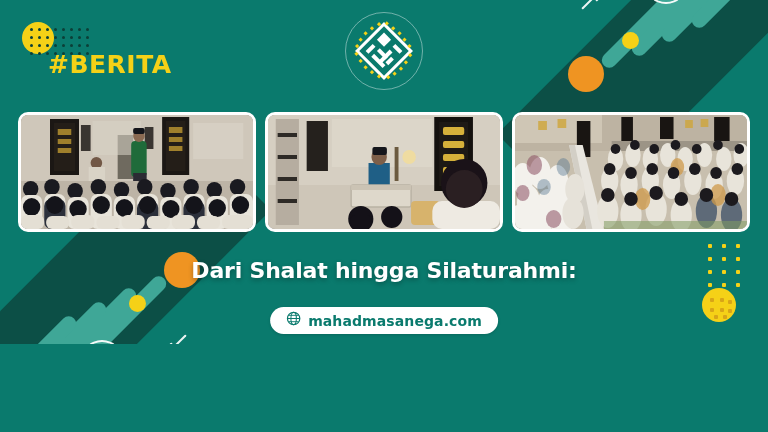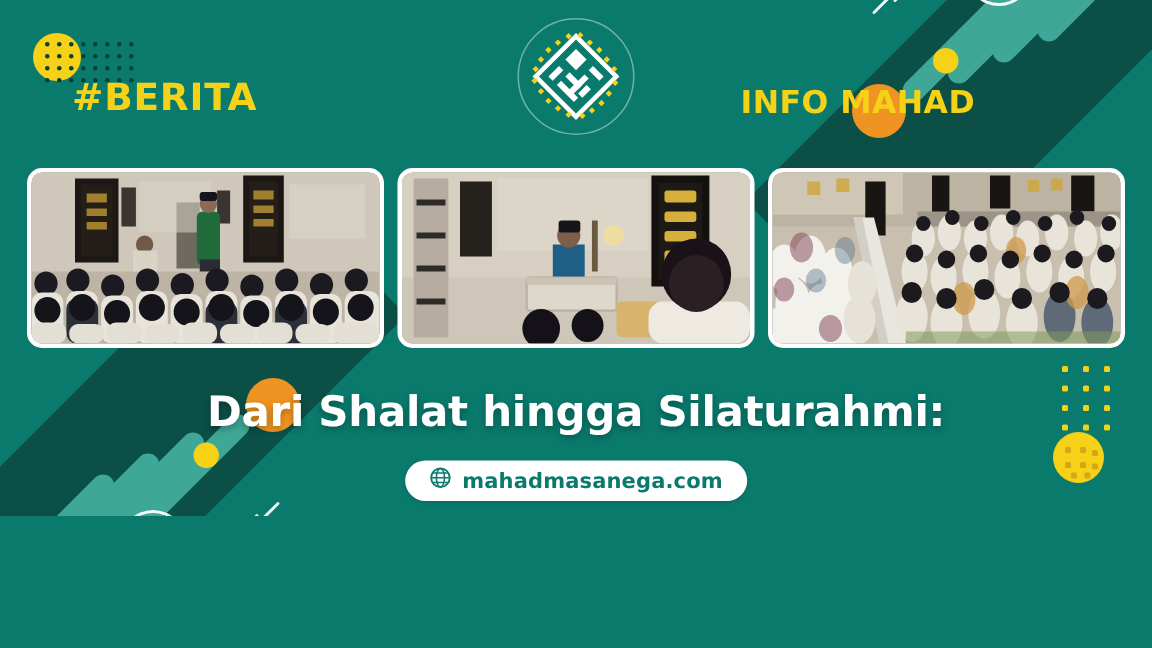--- a/index.html
+++ b/index.html
@@ -143,21 +143,21 @@
     border:3px solid #ffffff; border-radius:10px;
     overflow:hidden; background:#8d8b86;
   }
   .photo svg { display:block; width:100%; height:100%; }
 
   
   .headline {
     position:absolute; left:0; right:0; top:256px;
     text-align:center; color:#ffffff;
     font-family:"DejaVu Sans", sans-serif;
-    font-weight:bold; font-size:28px; line-height:1.33;
+    font-weight:bold; font-size:22px; line-height:1.33;
     letter-spacing:-.2px;
     text-shadow:0 2px 5px rgba(0,0,0,.30);
     padding:0 40px;
   }
   .headline .l2 { display:block; }
 
   
   .urlpill {
     position:absolute; left:50%; bottom:10px; transform:translateX(-50%);
     background:#ffffff; border-radius:20px;
@@ -267,21 +267,20 @@
         <i style="left: 26px; top: 12px;"></i>
         <i style="left: 8px; top: 20px;"></i>
         <i style="left: 18px; top: 20px;"></i>
         <i style="left: 26px; top: 21px;"></i>
         <i style="left: 12px; top: 27px;"></i>
         <i style="left: 21px; top: 27px;"></i>
       </div>
   </div>
 
   <div class="tag-berita">#BERITA</div>
-  <div class="tag-info">INFO MAHAD</div>
 
   <div class="logo">
     <svg width="62" height="62" viewBox="0 0 62 62" aria-hidden="true">
       <g transform="rotate(45 31 31)">
         <rect x="12" y="12" width="38" height="38" fill="none" stroke="#ffffff" stroke-width="3"></rect>
         <rect x="18" y="18" width="10" height="10" fill="#ffffff"></rect>
         <rect x="34" y="18" width="10" height="4" fill="#ffffff"></rect>
         <rect x="34" y="26" width="4" height="16" fill="#ffffff"></rect>
         <rect x="18" y="34" width="4" height="10" fill="#ffffff"></rect>
         <rect x="26" y="32" width="12" height="4" fill="#ffffff"></rect>

